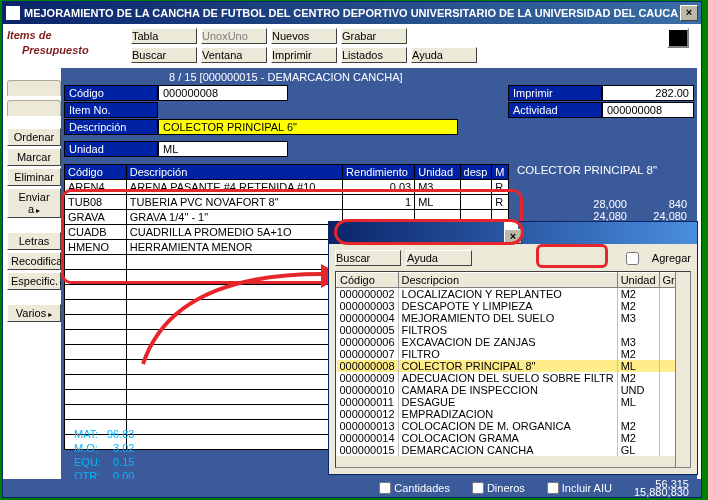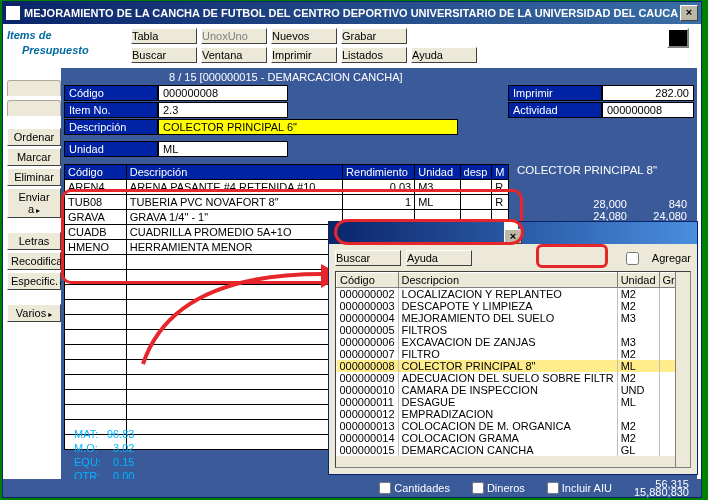--- a/index.html
+++ b/index.html
@@ -3,21 +3,21 @@
 <meta charset="utf-8">
 <style>
   * { box-sizing: border-box; margin: 0; padding: 0; font-family: "MS Sans Serif", Arial, sans-serif; font-size: 11px; }
   body { background: #008000; width: 708px; height: 500px; position: relative; overflow: hidden; }
   .window { position: absolute; background: #ece9d8; border: 1px solid #0a246a; }
   .titlebar { height: 22px; background: linear-gradient(to right, #0a246a, #3a6ea5); color: white; display: flex; align-items: center; padding: 0 3px; font-weight: bold; }
   .titlebar .t-icon { width: 14px; height: 14px; background: #fff; margin-right: 4px; }
   .titlebar .t-text { flex: 1; overflow: hidden; white-space: nowrap; }
   .titlebar .t-close { width: 18px; height: 16px; background: #bcb9a8; border: 1px solid #fff; border-right-color:#404040;border-bottom-color:#404040; text-align:center; line-height:13px; font-weight:bold; color:#000;}
   .main-body { background: #fff; padding: 4px; position: relative; height: calc(100% - 22px); }
-  .heading { color: #0369a1; font-weight: bold; font-style: italic; font-size: 16px; line-height: 15px; }
+  .heading { color: #7f1d1d; font-weight: bold; font-style: italic; font-size: 16px; line-height: 15px; }
   .toolbar-row { display: flex; gap: 4px; margin-bottom: 3px; }
   .btn { background: #ece9d8; border: 1px solid #808080; border-top-color:#fff; border-left-color:#fff; border-right-color:#404040; border-bottom-color:#404040; padding: 1px 0; min-width: 66px; text-align: left; cursor: pointer; }
   .btn.disabled { color: #808080; }
   .sq { width: 22px; height: 20px; background: #000; border: 2px solid #808080; border-top-color:#fff; border-left-color:#fff; }
   .left-tabs { width: 54px; display: flex; flex-direction: column; gap: 2px; }
   .left-tabs .tabstub { height:16px; background:#ece9d8; border:1px solid #aca899; border-bottom:none; border-radius: 3px 3px 0 0; margin-bottom:2px;}
   .left-btn { background: #ece9d8; border: 1px solid #808080; border-top-color:#fff; border-left-color:#fff; border-right-color:#404040; border-bottom-color:#404040; padding: 2px 3px; text-align:center; cursor:pointer; }
   .left-btn.arrow::after { content: "▸"; margin-left: 2px; font-size:8px;}
   .blue-panel { background: #3b5a9a; color: #fff; padding: 3px; }
   .breadcrumb { color:#fff; margin-left: 105px; }
@@ -109,21 +109,20 @@
           <div class="breadcrumb">8 / 15   [000000015 - DEMARCACION CANCHA]</div>
 
           <div class="info-top" style="margin-top:2px;">
             <div>
               <div class="info-row">
                 <div class="label-box">Código</div>
                 <div class="val-box" style="width:130px;">000000008</div>
               </div>
               <div class="info-row">
                 <div class="label-box">Item No.</div>
-                <div class="val-box" style="width:130px;">2.3</div>
               </div>
               <div class="info-row">
                 <div class="label-box">Descripción</div>
                 <div class="val-box yellow" style="width:300px;">COLECTOR PRINCIPAL 6"</div>
               </div>
               <div class="info-row" style="margin-top:6px;">
                 <div class="label-box">Unidad</div>
                 <div class="val-box" style="width:130px;">ML</div>
               </div>
             </div>

